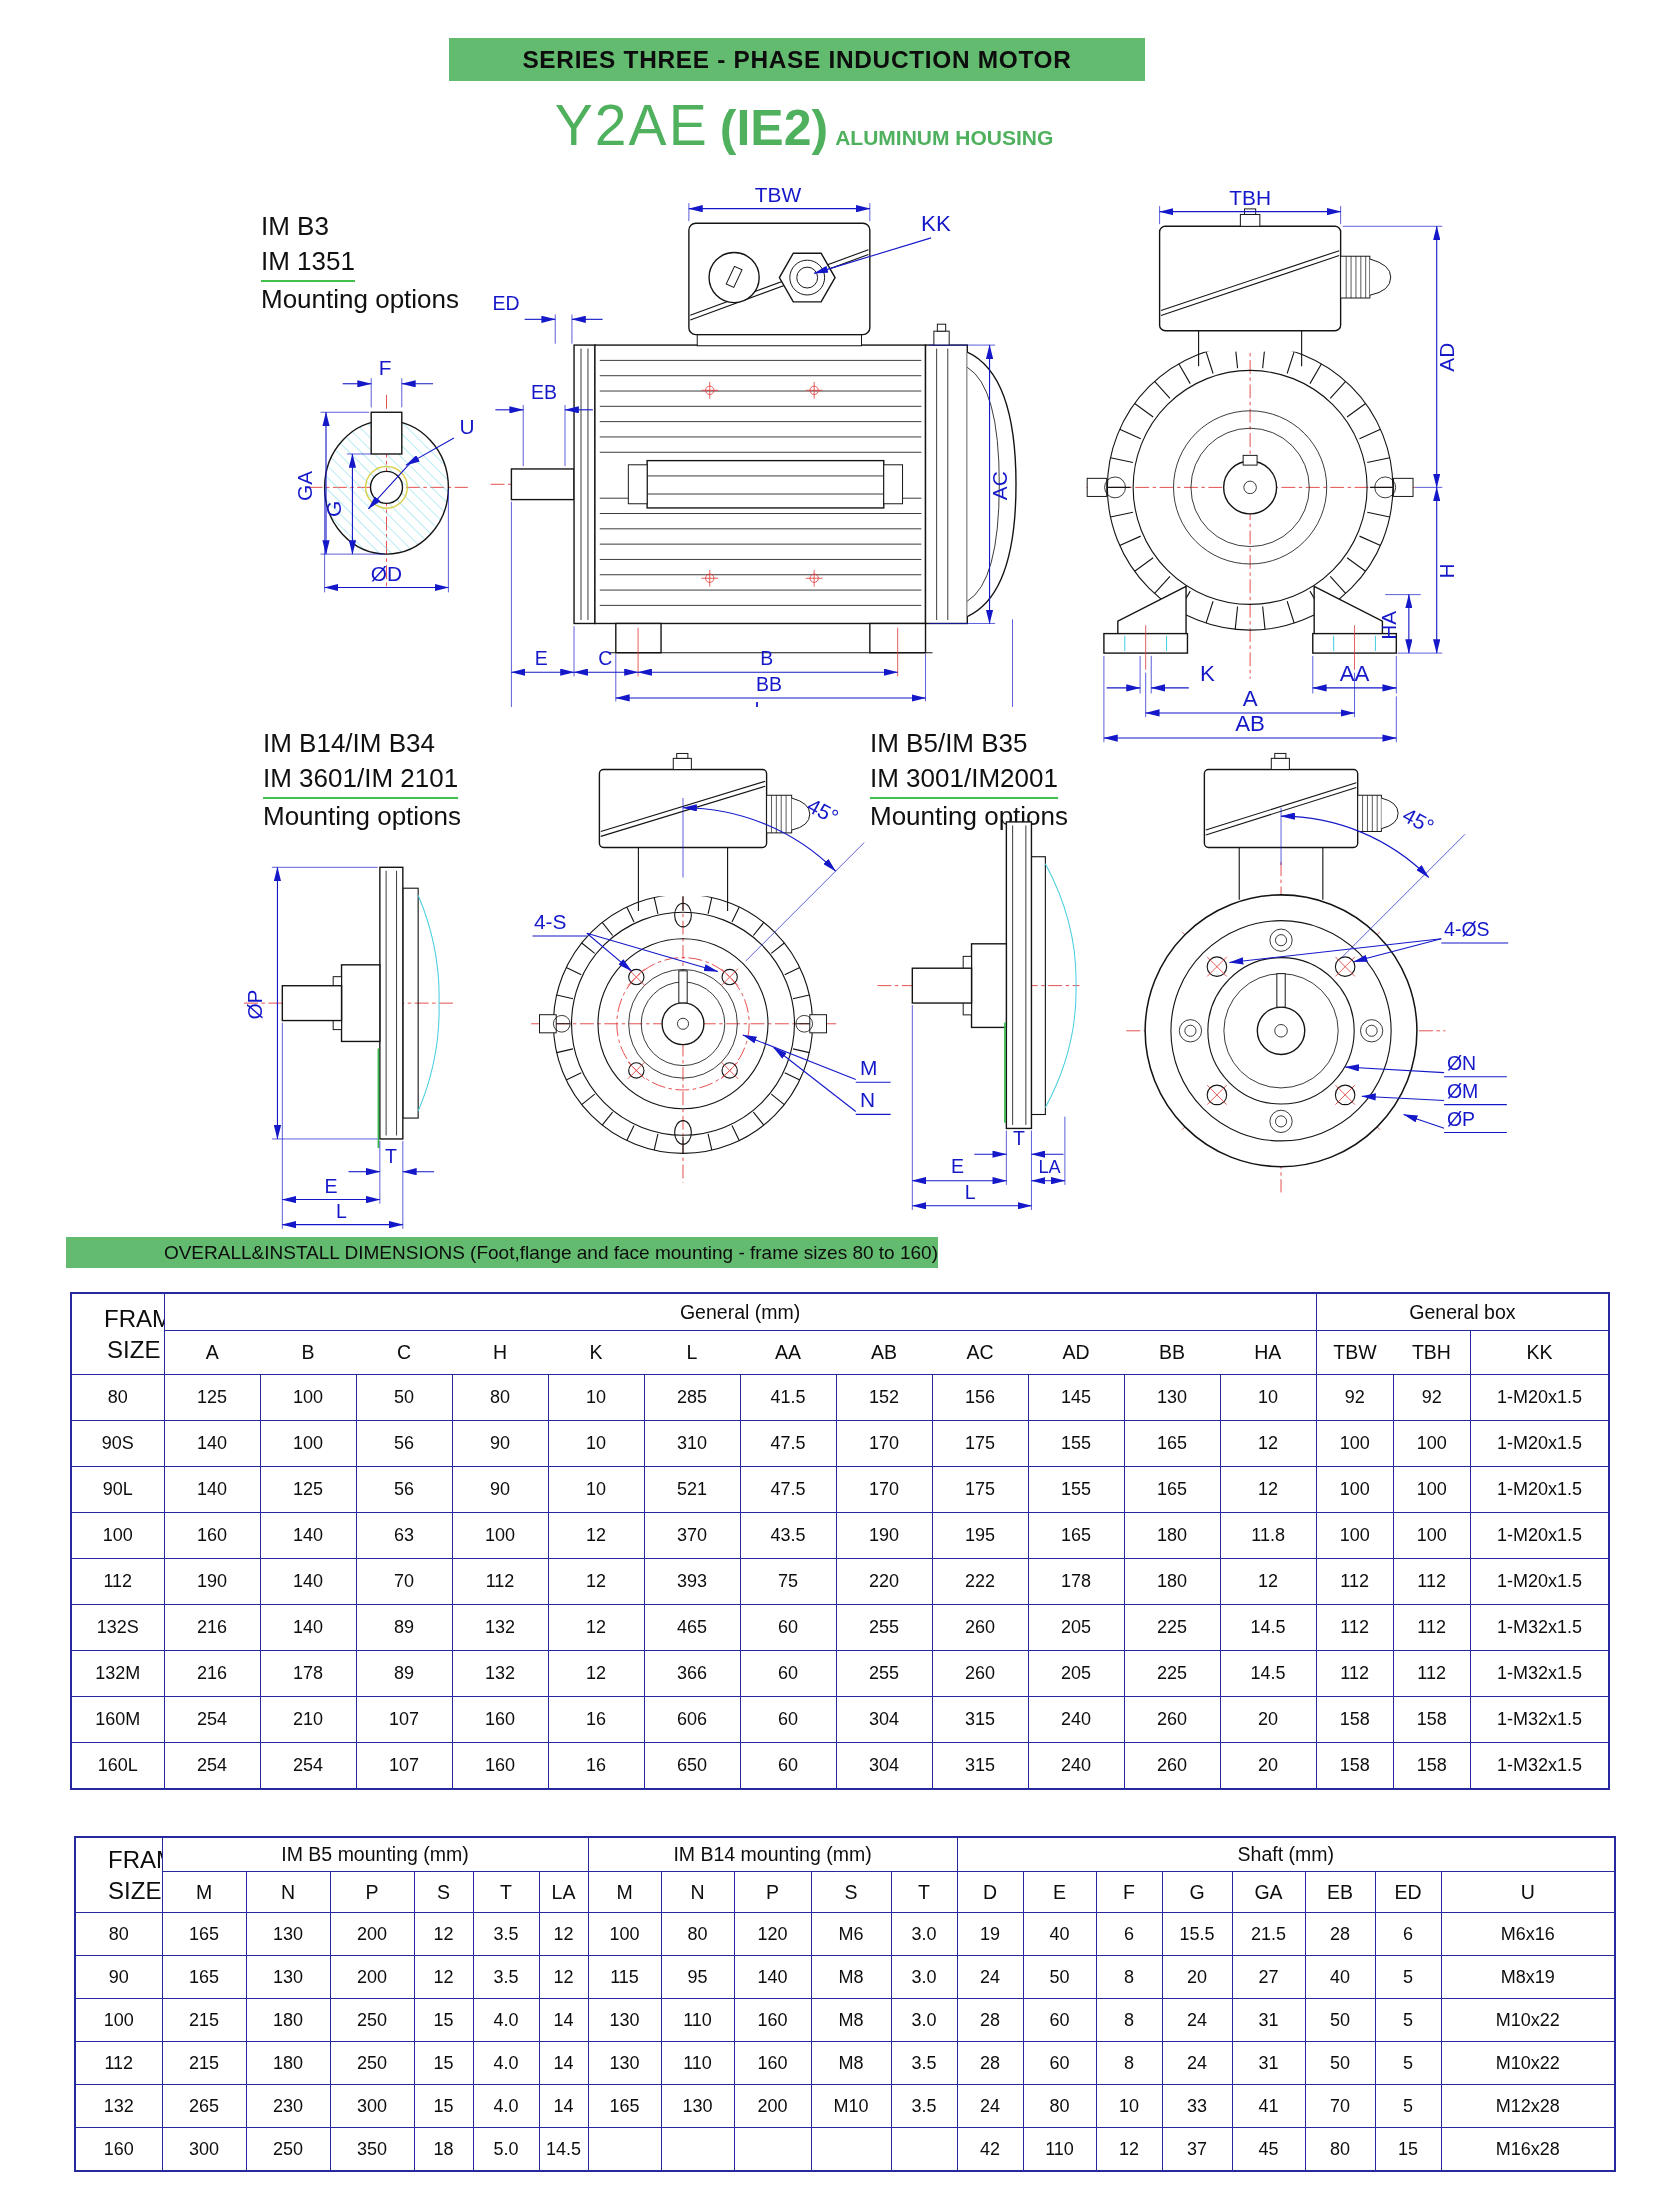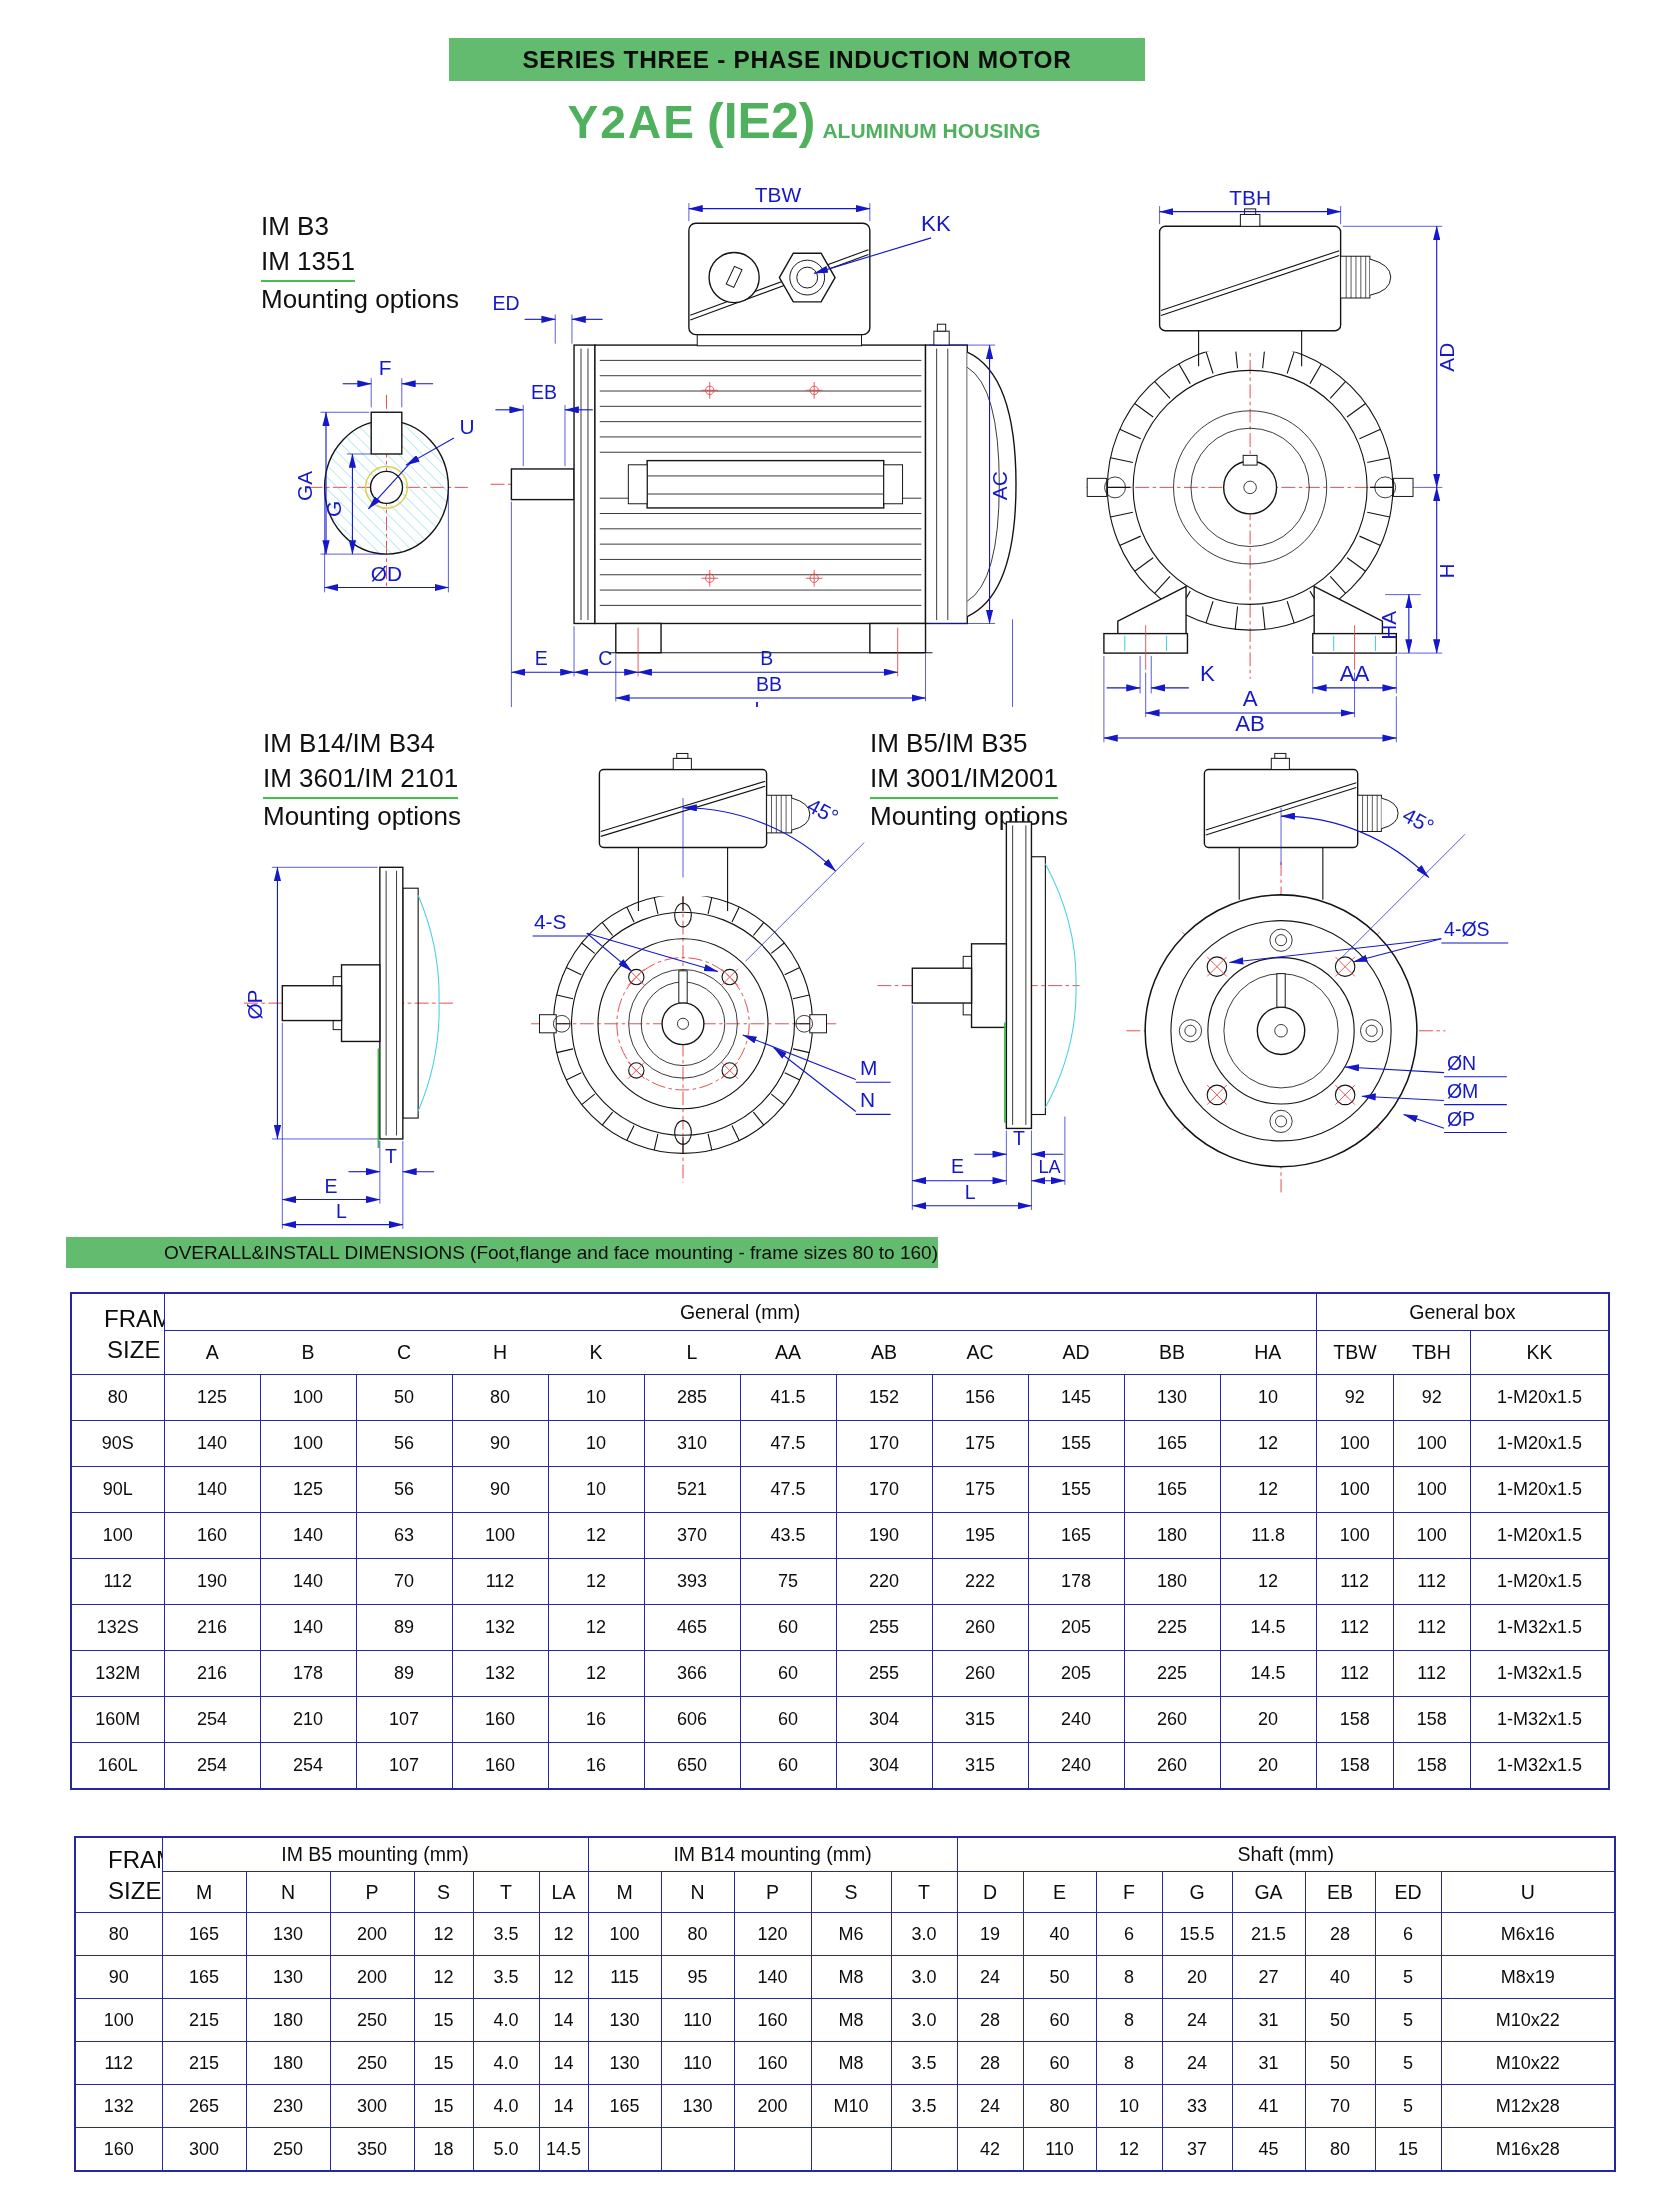--- a/index.html
+++ b/index.html
@@ -2,21 +2,21 @@
 <html style="font-size:11px"><head>
 <meta charset="utf-8">
 <style>
   html,body{margin:0;padding:0;background:#9a9a9a;}
   .page{position:relative;width:1672px;height:2194px;background:#ffffff;overflow:hidden;
         font-family:"Liberation Sans",sans-serif;color:#111;}
   .banner{position:absolute;left:449px;top:38px;width:696px;height:43px;background:#63bb6f;
           color:#0d0d0d;font-size:24.4px;font-weight:600;letter-spacing:0.7px;
           display:flex;align-items:center;justify-content:center;}
   .title{position:absolute;left:456px;top:92px;width:696px;text-align:center;color:#4fb05e;white-space:nowrap;}
-  .title .model{font-size:46px;font-weight:bold;letter-spacing:2.1px;vertical-align:baseline;}
+  .title .model{font-size:57px;font-weight:normal;letter-spacing:2.1px;vertical-align:baseline;}
   .title .ie{font-size:50px;font-weight:bold;margin-left:11px;vertical-align:baseline;}
   .title .sub{font-size:21px;font-weight:bold;margin-left:7px;vertical-align:baseline;}
   .mountblock{position:absolute;font-size:26px;color:#101010;line-height:1.34;}
   .mountblock .u{display:inline-block;border-bottom:2.1px solid #43c04c;padding-bottom:1.4px;}
   .banner2{position:absolute;left:66px;top:1237px;width:872px;height:31px;background:#63bb6f;
            color:#0d0d0d;font-size:19px;font-weight:500;display:flex;align-items:center;
            padding-left:8.4px;box-sizing:border-box;justify-content:flex-end;}
   table.dim-table{position:absolute;border-collapse:collapse;table-layout:fixed;background:#fff;
                   border:2.1px solid #28289e;}
   .dim-table th,.dim-table td{border:1.1px solid #28289e;text-align:center;vertical-align:middle;

